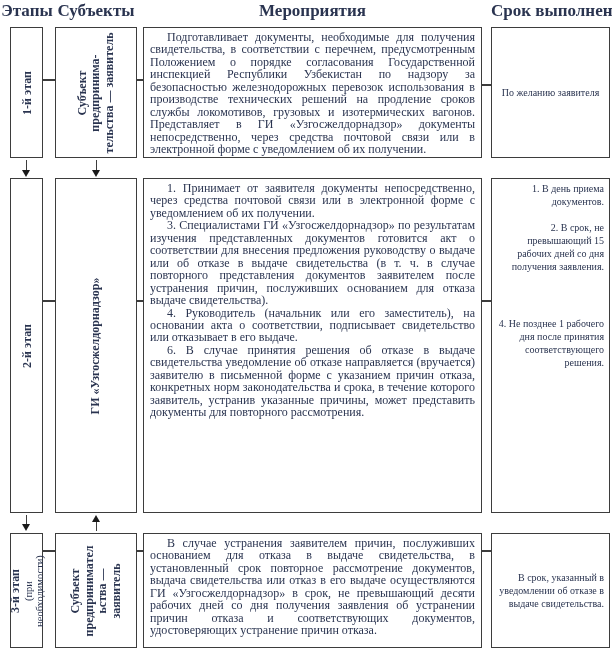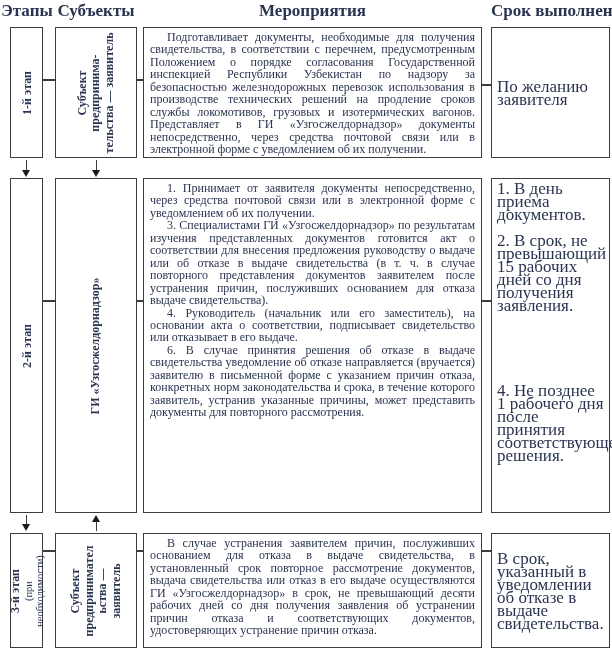--- a/index.html
+++ b/index.html
@@ -17,26 +17,26 @@
   }
   
   .rotwrap{position:absolute;left:50%;top:50%;transform:translate(-50%,-50%) rotate(-90deg);
     display:flex;flex-direction:column;justify-content:center;align-items:center;text-align:center;}
   .rot-line{font-weight:bold;font-size:12px;line-height:13.5px;white-space:nowrap;}
   .rot-line.light{font-weight:normal;font-size:10.5px;line-height:11.5px;}
   
   .acts{padding:3px 6px 0 6px;}
   .acts p{margin:0;text-align:justify;text-indent:17px;font-size:12px;line-height:12.45px;}
   
-  .dl{font-size:17px;line-height:13px;text-align:left;}
+  .dl{font-size:10px;line-height:13px;text-align:right;}
   .dl-center{display:flex;flex-direction:column;justify-content:center;align-items:center;padding:0 5px;}
   .dl-flow{padding:3px 5px 0 5px;}
   .dl-item{margin:0;}
   .dl-item.m1{margin-top:13px;}
-  .dl-item.m2{margin-top:72px;}
+  .dl-item.m2{margin-top:44px;}
   
   .conn{position:absolute;height:1.5px;background:#3d3d3d;}
   
   .arrow{position:absolute;width:9px;}
   .arrow .stem{position:absolute;left:4px;top:0;width:1.2px;background:#3d3d3d;}
   .arrow .head-down{position:absolute;left:0;bottom:0;width:0;height:0;
     border-left:4.5px solid transparent;border-right:4.5px solid transparent;border-top:7px solid #1a1a1a;}
   .arrow .head-up{position:absolute;left:0;top:0;width:0;height:0;
     border-left:4.5px solid transparent;border-right:4.5px solid transparent;border-bottom:7px solid #1a1a1a;}
 </style>

